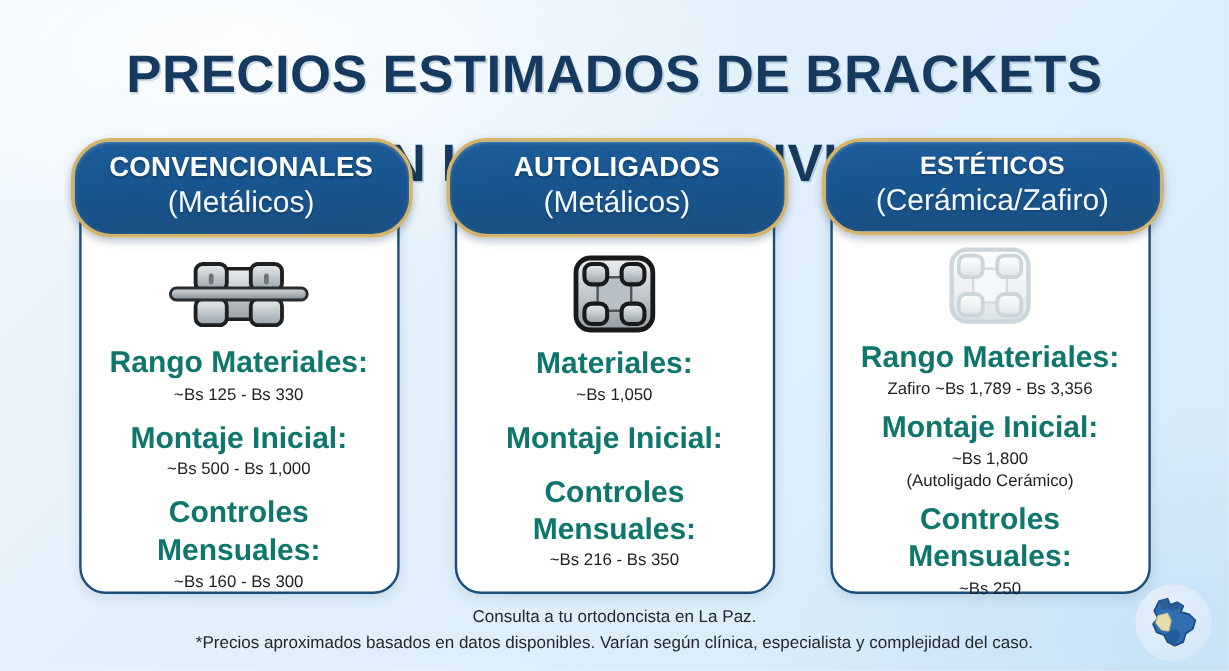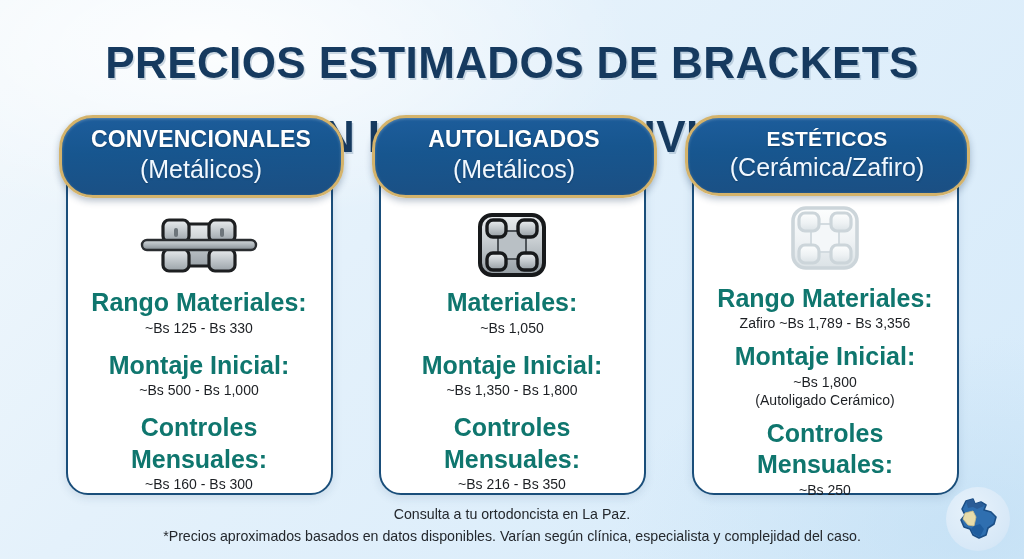--- a/index.html
+++ b/index.html
@@ -260,21 +260,20 @@
       </svg>
     </div>
 
     <div class="card-body">
       <div class="price-group">
         <div class="price-label">Materiales:</div>
         <div class="price-value">~Bs 1,050</div>
       </div>
       <div class="price-group">
         <div class="price-label">Montaje Inicial:</div>
-        <div class="price-value">~Bs 1,350 - Bs 1,800</div>
       </div>
       <div class="price-group">
         <div class="price-label">Controles Mensuales:</div>
         <div class="price-value">~Bs 216 - Bs 350</div>
       </div>
     </div>
   </div>
 
   <div class="card dense">
     <div class="card-header">

